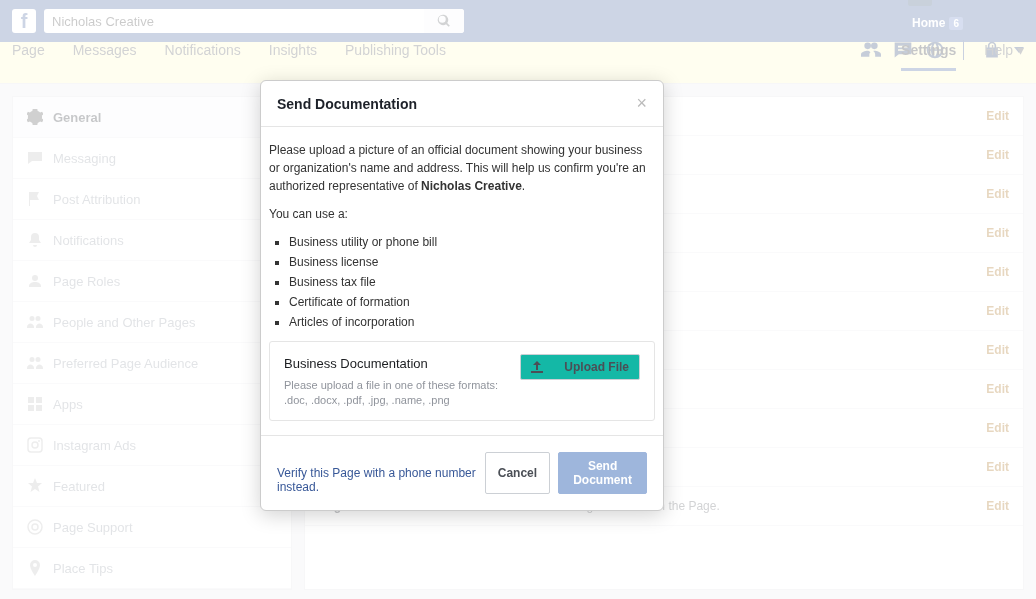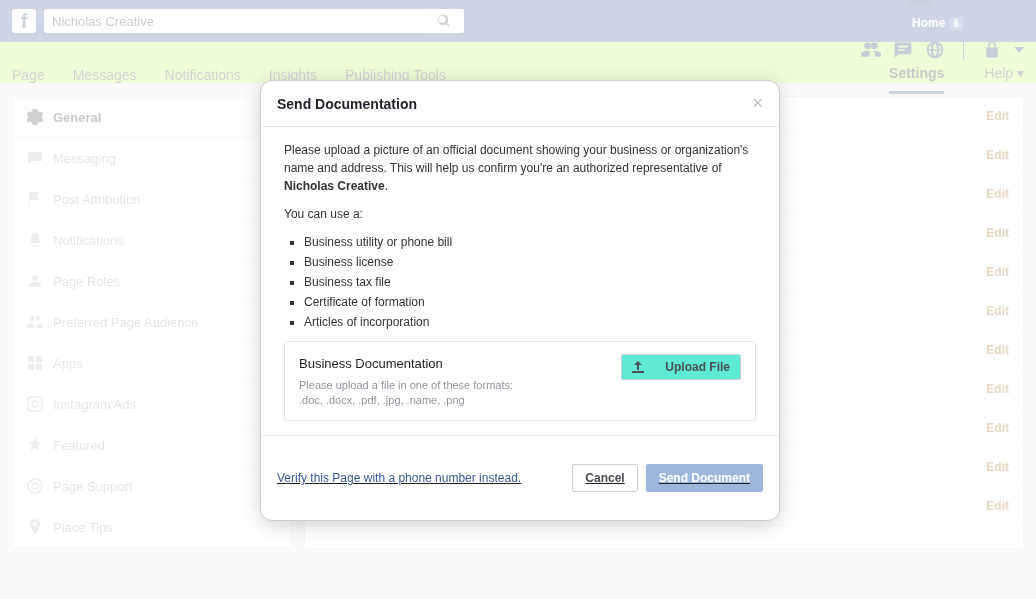--- a/index.html
+++ b/index.html
@@ -14,55 +14,55 @@
 .top-right { display: flex; align-items: center; gap: 10px; flex-direction: column; }
 .top-link { color: #fff; font-size: 12px; font-weight: bold; text-decoration: none; display: flex; align-items: center; gap: 4px; }
 .avatar-sm { width: 24px; height: 24px; background: #294a70; border-radius: 2px; }
 .badge { background: #5f7ec1; color: #fff; font-size: 10px; padding: 1px 4px; border-radius: 2px; }
 .top-icons { display: flex; gap: 12px; margin-left: 10px; align-items: center; }
 .top-icon { color: #1f3a6a; width: 20px; height: 20px; }
 .top-icon svg { width: 100%; height: 100%; fill: currentColor; }
 .divider-v { width: 1px; height: 20px; background: #2c4a84; margin: 0 6px; }
 
 
-.nav { background: #bef264; height: 42px; border-bottom: 1px solid #dddfe2; display: flex; align-items: flex-end; padding: 0 12px; }
+.nav { background: #fef9c3; height: 42px; border-bottom: 1px solid #dddfe2; display: flex; align-items: flex-start; padding: 0 12px; }
 .nav-left { display: flex; gap: 28px; }
 .nav-item { color: #4b4f56; font-size: 14px; cursor: pointer; }
-.nav-right { margin-left: auto; display: flex; gap: 40px; }
+.nav-right { margin-left: auto; display: flex; gap: 28px; }
 .nav-item.active { color: #1d2129; font-weight: bold; border-bottom: 3px solid #3b5998; padding-bottom: 10px; margin-bottom: -11px; }
 
 
 .content { display: flex; padding: 12px; gap: 12px; }
 .sidebar { width: 280px; background: #fff; border: 1px solid #dddfe2; }
 .sb-item { display: flex; align-items: center; gap: 10px; padding: 12px 14px; border-bottom: 1px solid #e9ebee; color: #8d949e; font-size: 13px; cursor: pointer; }
 .sb-item.active { color: #1d2129; font-weight: bold; background: #f6f7f9; }
 .sb-icon { width: 16px; height: 16px; opacity: .6; }
 .sb-item.active .sb-icon { opacity: .9; }
 
 .settings { flex: 1; background: #fff; border: 1px solid #dddfe2; }
 .set-row { display: flex; padding: 12px 14px; border-bottom: 1px solid #e9ebee; font-size: 12px; align-items: flex-start; }
 .set-label { width: 170px; font-weight: bold; color: #1d2129; }
 .set-desc { flex: 1; color: #4b4f56; }
 .set-edit { color: #a16207; cursor: pointer; font-weight: bold; }
 
 
 .overlay { position: absolute; inset: 0; background: rgba(255,255,255,0.75); }
-.dialog { position: absolute; left: 260px; top: 80px; width: 520px; background: #fff; border: 1px solid #ccc; border-radius: 12px; box-shadow: 0 4px 20px rgba(0,0,0,.18); }
+.dialog { position: absolute; left: 260px; top: 80px; width: 404px; background: #fff; border: 1px solid #ccc; border-radius: 6px; box-shadow: 0 4px 20px rgba(0,0,0,.18); }
 .dlg-head { display: flex; align-items: center; padding: 12px 16px; border-bottom: 1px solid #e5e5e5; }
 .dlg-title { font-size: 14px; font-weight: bold; color: #1d2129; }
 .dlg-close { margin-left: auto; color: #bbb; cursor: pointer; font-size: 18px; }
-.dlg-body { padding: 14px 23px; font-size: 12px; color: #333; line-height: 1.5; }
+.dlg-body { padding: 14px 8px; font-size: 12px; color: #333; line-height: 1.5; }
 .dlg-body p { margin-bottom: 10px; }
 .dlg-body ul { list-style: square; margin: 4px 0 10px 20px; color: #333; }
 .dlg-body li { margin-bottom: 2px; }
 .upload-box { border: 1px solid #e5e5e5; border-radius: 3px; padding: 12px 14px; margin-top: 8px; display: flex; justify-content: space-between; align-items: flex-start; }
 .upload-left .ub-title { font-size: 13px; color: #1c1e21; margin-bottom: 4px; }
 .upload-left .ub-sub { color: #90949c; font-size: 11px; line-height: 1.4; }
-.upload-btn { background: #5eead4; border: 1px solid #ccd0d5; border-radius: 2px; padding: 5px 10px; font-size: 12px; font-weight: bold; color: #4b4f56; cursor: pointer; display: flex; align-items: center; gap: 21px; }
-.dlg-foot { border-top: 1px solid #e5e5e5; padding: 28px 16px; display: flex; align-items: center; text-decoration: underline; }
+.upload-btn { background: #14b8a6; border: 1px solid #ccd0d5; border-radius: 2px; padding: 5px 10px; font-size: 12px; font-weight: bold; color: #4b4f56; cursor: pointer; display: flex; align-items: center; gap: 21px; }
+.dlg-foot { border-top: 1px solid #e5e5e5; padding: 16px 16px; display: flex; align-items: flex-end; }
 .verify-link { color: #385898; font-size: 12px; cursor: pointer; }
 .dlg-actions { margin-left: auto; display: flex; gap: 8px; }
 .btn { padding: 6px 12px; font-size: 12px; font-weight: bold; border-radius: 2px; cursor: pointer; }
 .btn-default { background: #fff; border: 1px solid #ccd0d5; color: #4b4f56; }
 .btn-primary { background: #9eb6dc; border: 1px solid #9eb6dc; color: #fff; }
 </style>
 </head>
 <body>
 
 <div class="topbar">
@@ -143,20 +143,26 @@
         <svg class="sb-icon" viewBox="0 0 16 16">
           <path fill="#888" d="M8 1a4 4 0 0 0-4 4v3l-2 3h12l-2-3V5a4 4 0 0 0-4-4zm0 14a2 2 0 0 0 2-2H6a2 2 0 0 0 2 2z"></path>
         </svg>
         <span>Notifications</span>
       </div>
     <div class="sb-item">
         <svg class="sb-icon" viewBox="0 0 16 16">
           <path fill="#888" d="M8 8a3 3 0 1 0 0-6 3 3 0 0 0 0 6zm0 1c-3 0-6 1.5-6 4v1h12v-1c0-2.5-3-4-6-4z"></path>
         </svg>
         <span>Page Roles</span>
+      </div>
+    <div class="sb-item">
+        <svg class="sb-icon" viewBox="0 0 16 16">
+          <path fill="#888" d="M5 7a2.5 2.5 0 1 0 0-5 2.5 2.5 0 0 0 0 5zm6 0a2.5 2.5 0 1 0 0-5 2.5 2.5 0 0 0 0 5zM0 13v1h7v-1c0-2-2-3.5-3.5-3.5S0 11 0 13zm9 0v1h7v-1c0-2-2-3.5-3.5-3.5S9 11 9 13z"></path>
+        </svg>
+        <span>People and Other Pages</span>
       </div>
     <div class="sb-item">
         <svg class="sb-icon" viewBox="0 0 16 16">
           <path fill="#888" d="M5 7a2.5 2.5 0 1 0 0-5 2.5 2.5 0 0 0 0 5zm6 0a2.5 2.5 0 1 0 0-5 2.5 2.5 0 0 0 0 5zM0 13v1h7v-1c0-2-2-3.5-3.5-3.5S0 11 0 13zm9 0v1h7v-1c0-2-2-3.5-3.5-3.5S9 11 9 13z"></path>
         </svg>
         <span>Preferred Page Audience</span>
       </div>
     <div class="sb-item">
         <svg class="sb-icon" viewBox="0 0 16 16">
           <path fill="#888" d="M1 1h6v6H1V1zm8 0h6v6H9V1zM1 9h6v6H1V9zm8 0h6v6H9V9z"></path>

